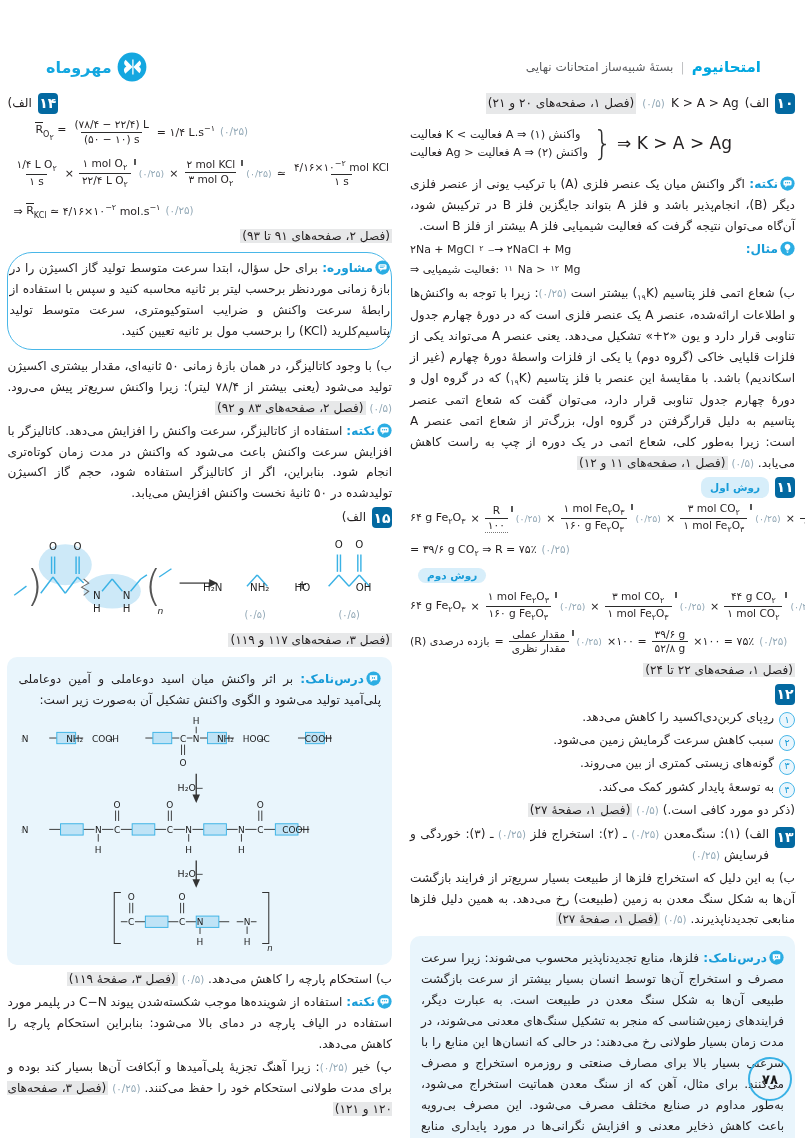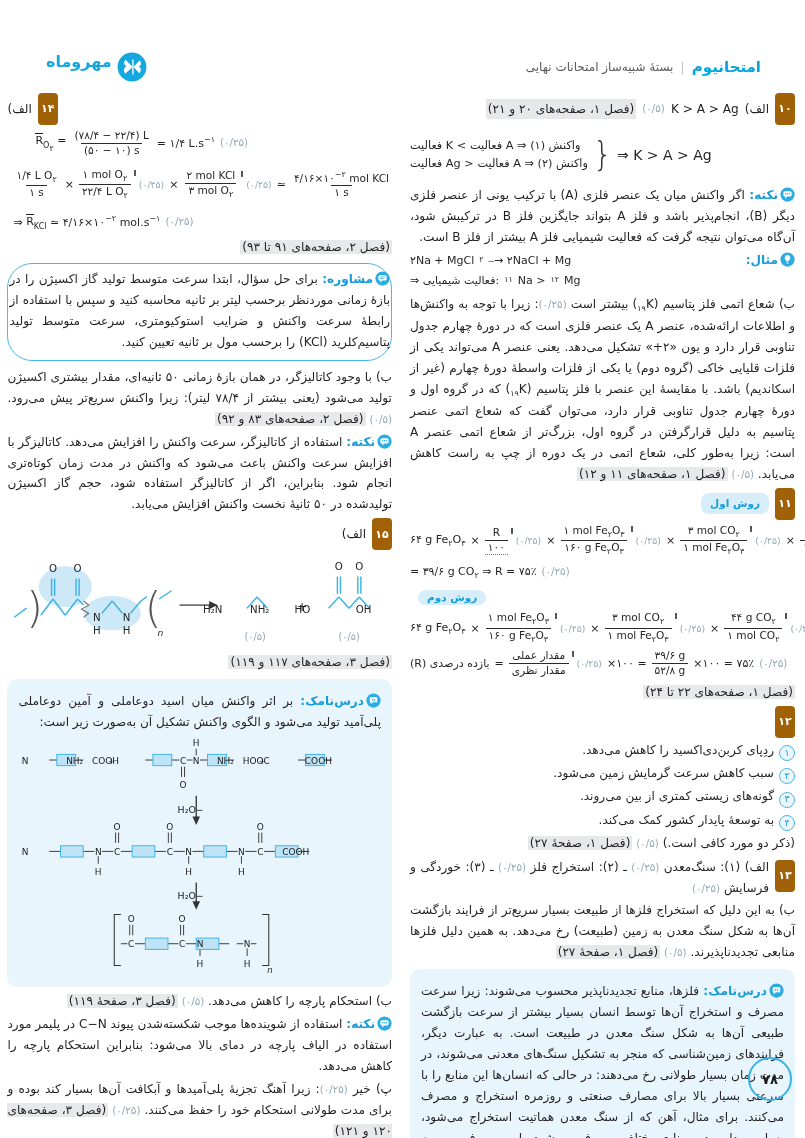--- a/index.html
+++ b/index.html
@@ -4,31 +4,31 @@
 <style>
   html,body{margin:0;padding:0;background:#fff}
   .page{position:relative;width:805px;height:1138px;background:#fff;overflow:hidden;
         font-family:"DejaVu Sans",sans-serif;color:#231f20;direction:rtl}
   
   .header{position:absolute;top:52px;right:44px;left:46px;display:flex;justify-content:space-between;align-items:center}
   .brand{display:flex;align-items:center;gap:7px}
   .brand-name{color:#00a7e0;font-weight:bold;font-size:15px}
   .brand-sep{color:#9b9da0;font-size:13px;font-weight:200}
   .brand-sub{color:#58595c;font-size:12px}
-  .logo{display:flex;gap:5px}
+  .logo{display:flex;align-items:center;gap:5px}
   .logo-text{color:#14a7e0;font-weight:bold;font-size:16px}
   
   .cols{position:absolute;top:90px;right:10px;left:10px;display:flex;gap:9px;align-items:stretch}
   .col{width:385px;font-size:12.1px;line-height:1.73;text-align:justify}
   .vdiv{width:1px;background:#b9cbd4;margin-top:4px;height:952px}
   p{margin:2px 0}
   
   .qline{display:flex;align-items:center;gap:6px;margin-top:3px}
-  .qnum{flex:none;width:20px;height:32px;border-radius:4px;background:#a16207;color:#fff;
-        font-weight:bold;font-size:11px;display:inline-flex;align-items:center;justify-content:center}
+  .qnum{flex:none;width:20px;height:21px;border-radius:4px;background:#0369a1;color:#fff;
+        font-weight:bold;font-size:14px;display:inline-flex;align-items:center;justify-content:center}
   .score{color:#92a8b6;font-size:10.3px}
   .ref{background:#e7e8e9;padding:0 2px}
   .cyan{color:#189cd8;font-weight:bold}
   .bicon{flex:none;width:15px;height:15px;vertical-align:-3px;margin-left:2px}
   .tag{background:#d7eefa;color:#189cd8;font-size:10.5px;font-weight:bold;border-radius:8px;padding:1px 9px 2px}
   .lightbox{background:#e9f5fc;border-radius:10px;padding:12px 11px 8px;margin:6px 0 4px}
   .bbox{border:1.5px solid #49b7e8;border-radius:25px;padding:5px 1px 7px;margin:5px 0 6px}
   .cnum{display:inline-flex;flex:none;width:14px;height:14px;border-radius:50%;border:1px solid #49b7e8;
         color:#189cd8;background:#eaf6fd;font-size:9.5px;align-items:center;justify-content:center;
         margin-left:5px;vertical-align:-2px}
@@ -86,21 +86,21 @@
         <span dir="ltr">K &gt; A &gt; Ag</span>
         <span class="score">(۰/۵)</span>
         <span class="ref">(فصل ۱، صفحه‌های ۲۰ و ۲۱)</span>
       </div>
       <div class="eq">
         <div class="brlines">
           <div>فعالیت K &lt; فعالیت A ⇒ واکنش (۱)</div>
           <div>فعالیت Ag &gt; فعالیت A ⇒ واکنش (۲)</div>
         </div>
         <span class="brc">}</span>
-        <span style="font-size:14px">⇒ K &gt; A &gt; Ag</span>
+        <span style="font-size:17px">⇒ K &gt; A &gt; Ag</span>
       </div>
       <p>
         <svg class="bicon" viewBox="0 0 16 16">
           <circle cx="8" cy="8" r="7.6" fill="#2bade3"></circle>
           <rect x="3.6" y="4.4" width="8.8" height="5.6" rx="1.6" fill="#fff"></rect>
           <path d="M5.6 9.8 V12.2 L8.2 9.8 Z" fill="#fff"></path>
           <circle cx="6" cy="7.2" r="0.75" fill="#2bade3"></circle>
             <circle cx="8" cy="7.2" r="0.75" fill="#2bade3"></circle>
             <circle cx="10" cy="7.2" r="0.75" fill="#2bade3"></circle>
         </svg><span class="cyan">نکته:</span>

